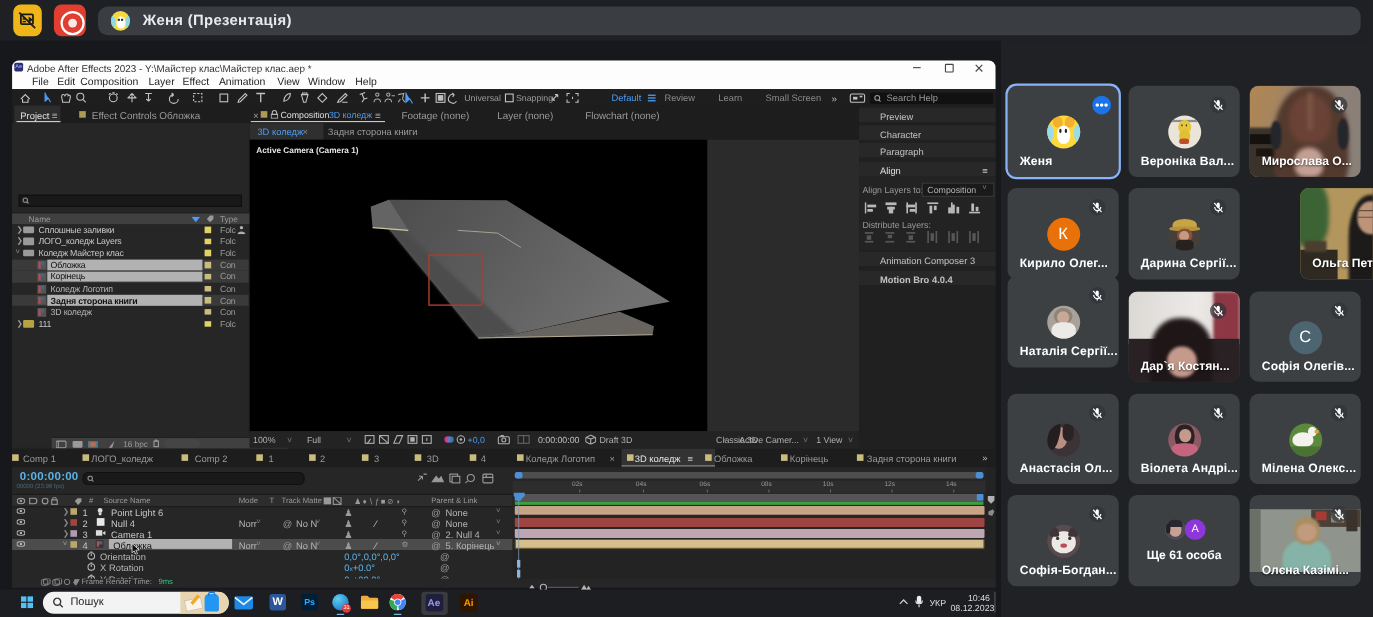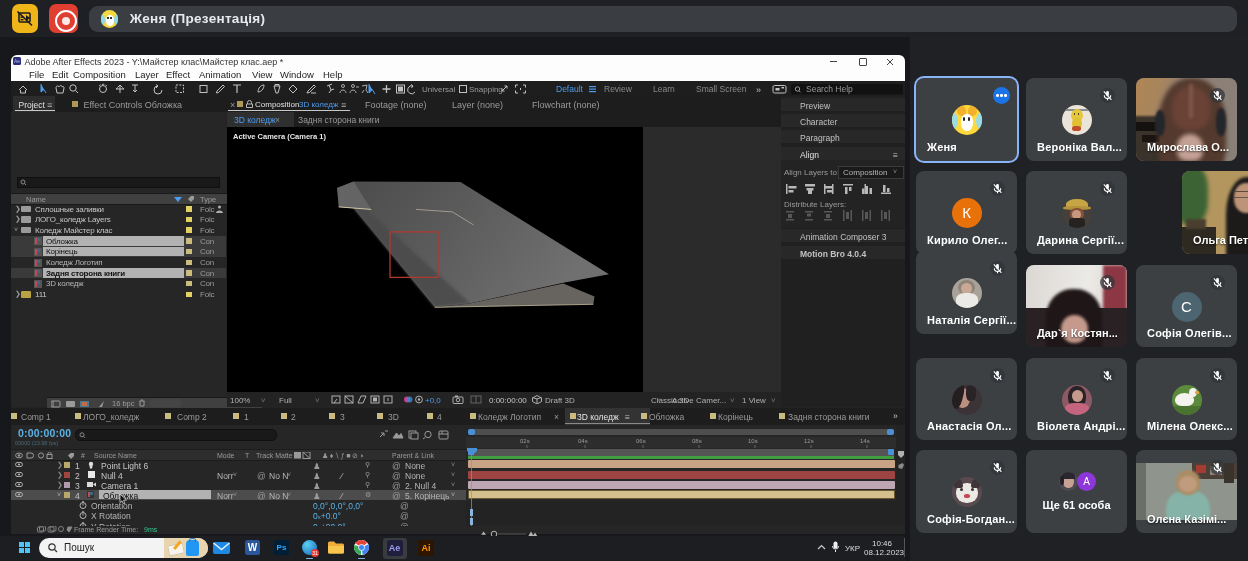--- a/index.html
+++ b/index.html
@@ -752,21 +752,21 @@
 <div class="abs" style="left:358px;top:557.5px;width:7px;height:1.6px;background:#7ab8e8;border-radius:1px;"></div>
 <svg class="abs" style="left:817px;top:544px;" width="9" height="6">
       <path d="M1 5 L4.5 1.5 L8 5" fill="none" stroke="#ccc" stroke-width="1.2"></path>
     </svg>
 <svg class="abs" style="left:831.5px;top:541px;" width="7" height="12">
       <rect x="1.5" y="0.5" width="4" height="7" rx="2" fill="#eee"></rect>
       <path d="M0.5 5 a3 3 0 0 0 6 0" fill="none" stroke="#eee" stroke-width="1"></path>
       <line x1="3.5" y1="9" x2="3.5" y2="11" stroke="#eee" stroke-width="1"></line>
     </svg>
 <span class="abs" style="left:845px;top:543.5px;font-size:8px;color:#ddd;">УКР</span>
-<span class="abs" style="left:872px;top:538.5px;width:28px;text-align:left;font-size:8px;color:#ddd;">10:46</span>
+<span class="abs" style="left:872px;top:538.5px;width:28px;text-align:right;font-size:8px;color:#ddd;">10:46</span>
 <span class="abs" style="left:864px;top:548px;width:40px;text-align:center;font-size:8px;color:#ddd;">08.12.2023</span>
 <div class="abs" style="left:903.5px;top:538px;width:1px;height:19px;background:#555;"></div>
 </div>
 
 <div id="grid">
 
 <div class="tile" style="left:916px;top:78px;box-shadow:0 0 0 2px #8ab4f8;">
   <div class="avat" style="background:#ffd93b;">
     <div class="abs" style="left:-6px;top:7px;width:12px;height:18px;background:#9adbe8;border-radius:50%;"></div>
     <div class="abs" style="left:24px;top:7px;width:12px;height:18px;background:#9adbe8;border-radius:50%;"></div>

